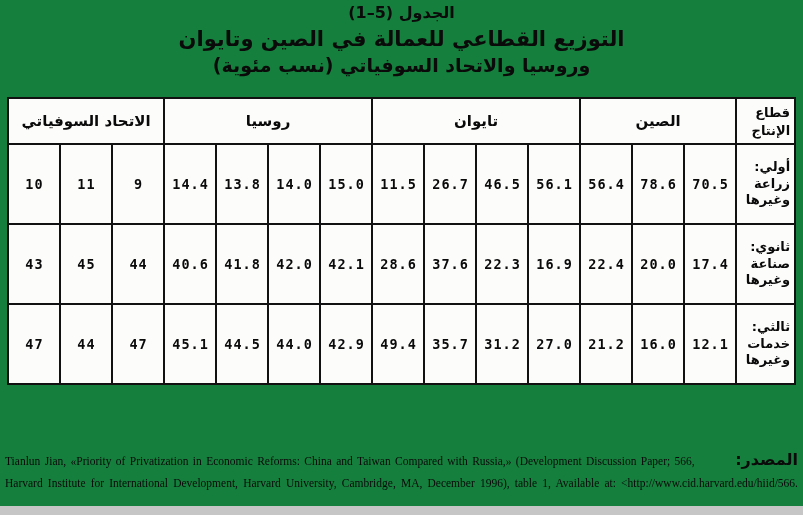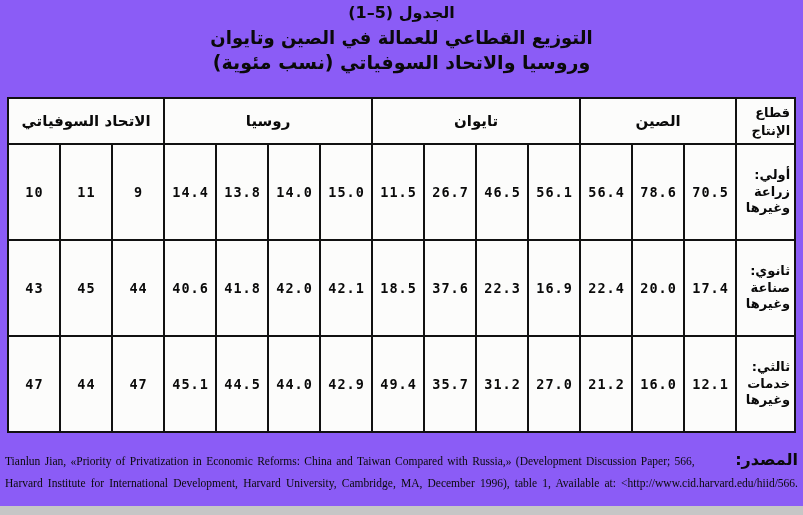--- a/index.html
+++ b/index.html
@@ -1,49 +1,49 @@
 <!DOCTYPE html>
 <html lang="ar"><head>
 <meta charset="utf-8">
 <style>
   * { margin: 0; padding: 0; box-sizing: border-box; }
   html, body { background: #e8e8e8; }
   .page {
     position: relative;
     width: 803px;
     height: 515px;
-    background: #8b5cf6;
+    background: #15803d;
     overflow: hidden;
     font-family: "DejaVu Sans", sans-serif;
     color: #0a0a0a;
   }
   
   .title-block { position: absolute; top: 0; left: 0; width: 100%; text-align: center; }
   .t-num   { direction: rtl; font-size: 16px; font-weight: bold; padding-top: 3px; letter-spacing: .5px; }
-  .t-main  { direction: rtl; font-size: 18px; font-weight: bold; margin-top: 5px; }
+  .t-main  { direction: rtl; font-size: 21px; font-weight: bold; margin-top: 5px; }
   .t-sub   { direction: rtl; font-size: 19px; font-weight: bold; margin-top: 3px; }
   
   table.sector {
     position: absolute; left: 7px; top: 97px;
     width: 789px; border-collapse: collapse; table-layout: fixed;
     background: #fcfcfb;
   }
   .sector th, .sector td { border: 2px solid #111; vertical-align: middle; }
   .group-th { height: 46px; font-size: 15px; font-weight: bold; direction: rtl; text-align: center; }
   .corner-th {
     font-size: 13px; font-weight: bold; direction: rtl; text-align: right;
     padding: 2px 4px 0 2px; white-space: pre-line; line-height: 1.4;
   }
   .year-td {
     height: 37px; text-align: center;
     font-family: "DejaVu Sans Mono", monospace; font-weight: bold;
     font-size: 13.5px; letter-spacing: 2px; text-indent: 2px;
   }
   .num-td {
-    height: 96px; text-align: center;
+    height: 80px; text-align: center;
     font-family: "DejaVu Sans Mono", monospace; font-weight: bold;
     font-size: 13.5px; letter-spacing: 1px; text-indent: 1px;
   }
   .label-td {
     direction: rtl; text-align: right;
     font-size: 13px; font-weight: bold;
     padding: 2px 4px 2px 2px; white-space: pre-line; line-height: 1.3;
   }
   
   .source {
@@ -122,21 +122,21 @@
 وغيرها</td>
         </tr>
         <tr>
           <td class="num-td">43</td>
           <td class="num-td">45</td>
           <td class="num-td">44</td>
           <td class="num-td">40.6</td>
           <td class="num-td">41.8</td>
           <td class="num-td">42.0</td>
           <td class="num-td">42.1</td>
-          <td class="num-td">18.5</td>
+          <td class="num-td">28.6</td>
           <td class="num-td">37.6</td>
           <td class="num-td">22.3</td>
           <td class="num-td">16.9</td>
           <td class="num-td">22.4</td>
           <td class="num-td">20.0</td>
           <td class="num-td">17.4</td>
           <td class="label-td">ثانوي:
 صناعة
 وغيرها</td>
         </tr>

